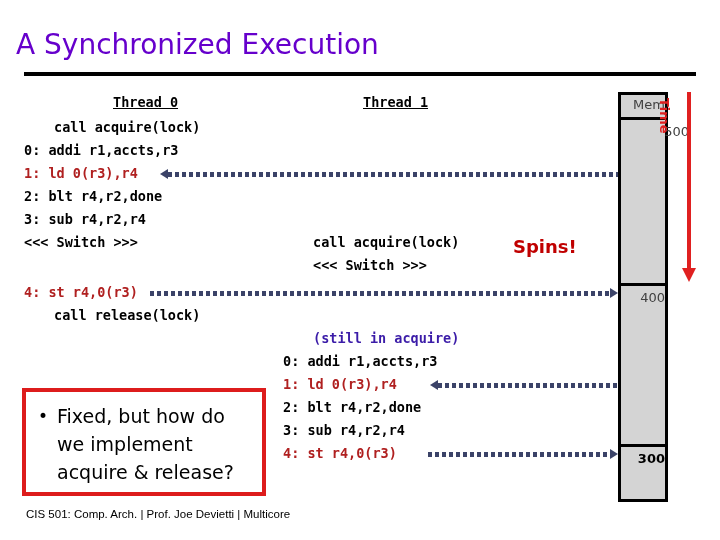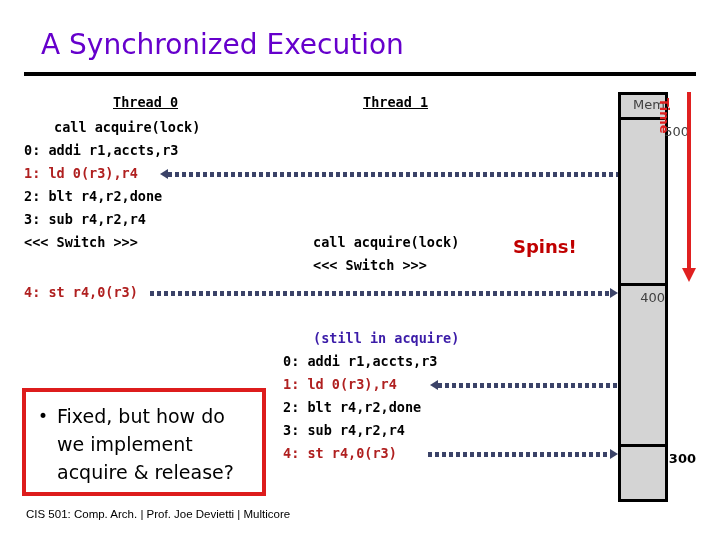--- a/index.html
+++ b/index.html
@@ -7,21 +7,21 @@
     width:720px;height:540px;
     background:#ffffff;
     font-family:"Liberation Sans", sans-serif;
     overflow:hidden;
     position:relative;
   }
   #slide{position:absolute;left:0;top:0;width:720px;height:540px;}
 
   
   #title{
-    position:absolute;left:41px;top:28px;
+    position:absolute;left:16px;top:28px;
     font-family:"DejaVu Sans", sans-serif;
     font-size:28px;font-weight:400;color:#6600CC;
     letter-spacing:0px;white-space:nowrap;
   }
   #title-rule{
     position:absolute;left:24px;top:72px;width:672px;height:4px;background:#000000;
   }
 
   
   .mono{
@@ -50,21 +50,21 @@
     position:absolute;left:618px;top:92px;width:50px;height:410px;
     background:#D4D4D4;
     border:3px solid #000000;
     box-sizing:border-box;
   }
   .mem-div{position:absolute;left:0;width:100%;height:3px;background:#000000;}
   .mem-val{
     position:absolute;width:100%;text-align:right;
     font-family:"DejaVu Sans", sans-serif;font-size:13px;color:#404040;
   }
-  .mem-val.bold{font-weight:bold;color:#000000;padding-left:31px;}
+  .mem-val.bold{font-weight:bold;color:#000000;}
 
   
   #time-wrap{position:absolute;left:676px;top:92px;width:26px;height:200px;}
   #time-line{position:absolute;left:11px;top:0;width:4px;height:180px;background:#E02020;}
   #time-head{
     position:absolute;left:6px;top:176px;width:0;height:0;
     border-left:7px solid transparent;border-right:7px solid transparent;
     border-top:14px solid #E02020;
   }
   #time-label{
@@ -127,20 +127,21 @@
 
   <div class="mono hdr" style="left:113px;top:95px;">Thread 0</div>
 
   <div class="mono" style="left:54px;top:120px;">call acquire(lock)</div>
   <div class="mono" style="left:24px;top:143px;">0: addi r1,accts,r3</div>
   <div class="mono red" style="left:24px;top:166px;">1: ld 0(r3),r4</div>
   <div class="mono" style="left:24px;top:189px;">2: blt r4,r2,done</div>
   <div class="mono" style="left:24px;top:212px;">3: sub r4,r2,r4</div>
   <div class="mono" style="left:24px;top:235px;">&lt;&lt;&lt; Switch &gt;&gt;&gt;</div>
   <div class="mono red" style="left:24px;top:285px;">4: st r4,0(r3)</div>
+  <div class="mono" style="left:54px;top:308px;">call release(lock)</div>
 
   <div class="mono hdr" style="left:363px;top:95px;">Thread 1</div>
 
   <div class="mono" style="left:313px;top:235px;">call acquire(lock)</div>
   <div class="mono" style="left:313px;top:258px;">&lt;&lt;&lt; Switch &gt;&gt;&gt;</div>
   <div class="mono blue" style="left:313px;top:331px;">(still in acquire)</div>
   <div class="mono" style="left:283px;top:354px;">0: addi r1,accts,r3</div>
   <div class="mono red" style="left:283px;top:377px;">1: ld 0(r3),r4</div>
   <div class="mono" style="left:283px;top:400px;">2: blt r4,r2,done</div>
   <div class="mono" style="left:283px;top:423px;">3: sub r4,r2,r4</div>

